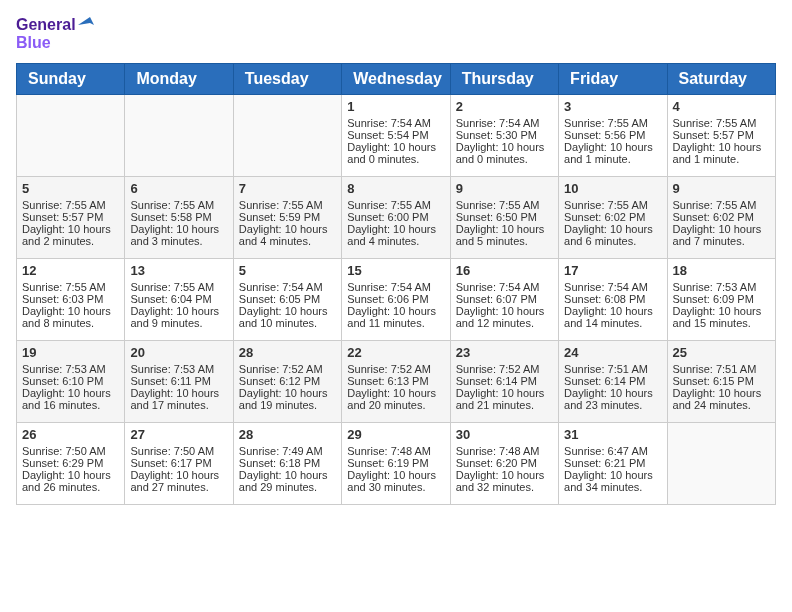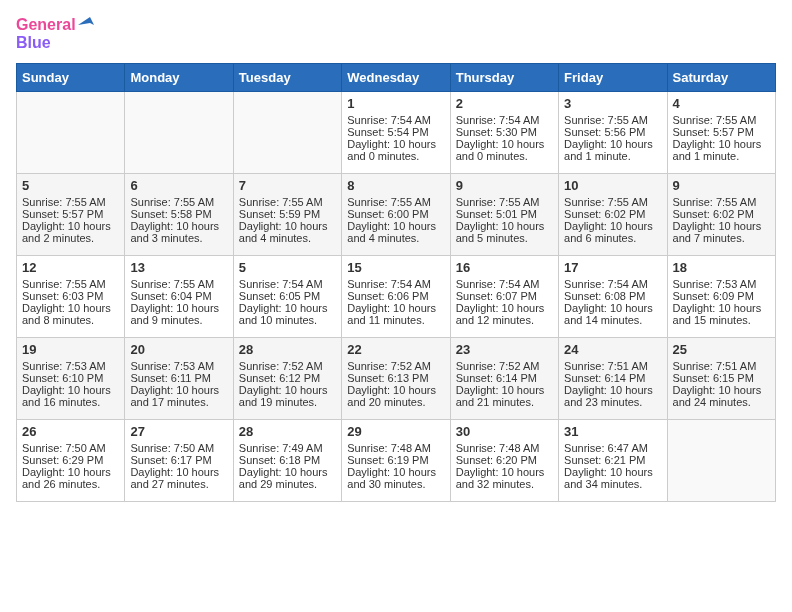--- a/index.html
+++ b/index.html
@@ -33,22 +33,22 @@
       color: #555;
     }
     table {
       width: 100%;
       border-collapse: collapse;
       table-layout: fixed;
     }
     thead th {
       background-color: #2a6ebb;
       color: #fff;
-      padding: 6px 5px;
-      font-size: 13px;
+      padding: 6px 11px;
+      font-size: 16px;
       text-align: left;
       border: 1px solid #1a5aa0;
     }
     tbody td {
       border: 1px solid #ccc;
       vertical-align: top;
       padding: 4px 5px;
       font-size: 11px;
       color: #333;
       height: 82px;
@@ -67,21 +67,21 @@
       background: #f9f9f9;
     }
   </style>
 </head>
 <body>
 
 <div class="header">
   <div class="logo">
       <div style="display: flex; flex-direction: column; align-items: flex-start; line-height: 1.1;">
         <div style="display: flex; align-items: center;">
-          <span style="font-size: 16px; font-weight: bold; color: #ec4899;">General</span>
+          <span style="font-size: 16px; font-weight: bold; color: #4c1d95;">General</span>
           <svg width="20" height="16" viewBox="0 0 20 16" style="margin-left: 2px;">
             <polygon points="0,8 12,0 16,8 12,6" fill="#2a6ebb"></polygon>
           </svg>
         </div>
         <span style="font-size: 16px; font-weight: bold; color: #8b5cf6;">Blue</span>
       </div>
     </div>
   <div class="title-block">
     <div class="month-title"></div>
     <div class="location"></div>
@@ -151,21 +151,21 @@
         </td>
         <td>
           <span class="day-number">8</span>
           <div>Sunrise: 7:55 AM</div>
           <div>Sunset: 6:00 PM</div>
           <div>Daylight: 10 hours and 4 minutes.</div>
         </td>
         <td>
           <span class="day-number">9</span>
           <div>Sunrise: 7:55 AM</div>
-          <div>Sunset: 5:01 PM</div>
+          <div>Sunset: 6:50 PM</div>
           <div>Daylight: 10 hours and 5 minutes.</div>
         </td>
         <td>
           <span class="day-number">10</span>
           <div>Sunrise: 7:55 AM</div>
           <div>Sunset: 6:02 PM</div>
           <div>Daylight: 10 hours and 6 minutes.</div>
         </td>
         <td>
           <span class="day-number">9</span>

